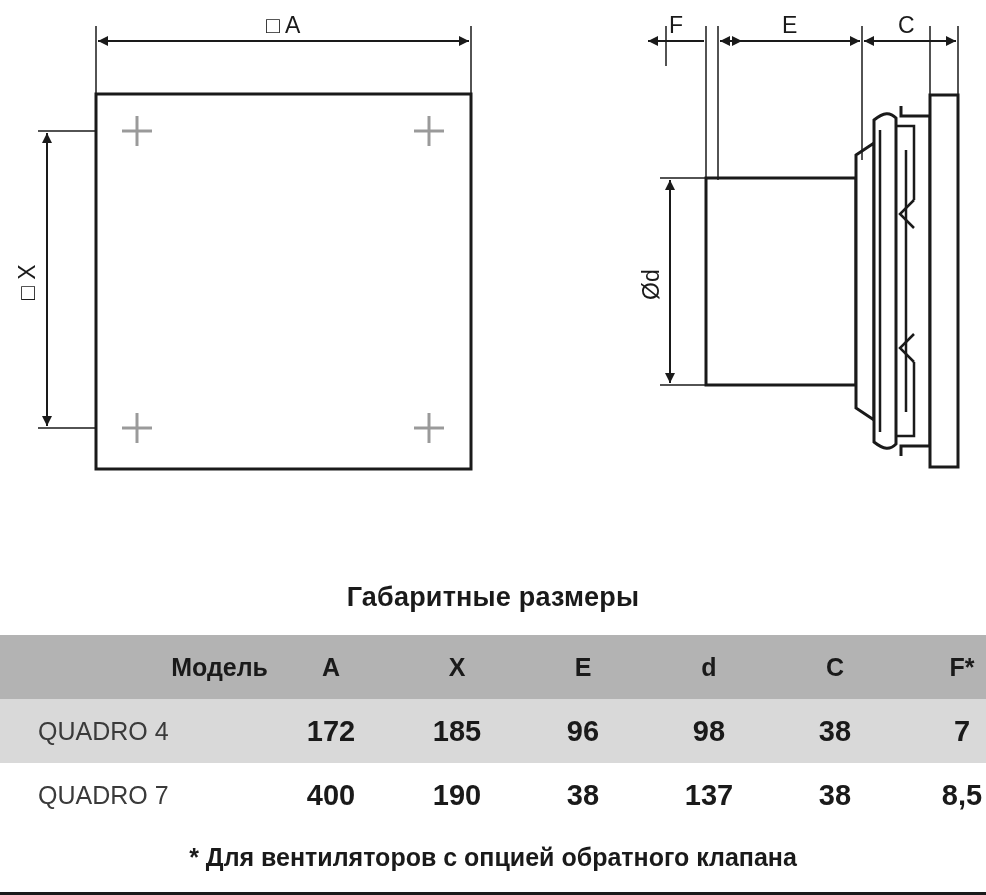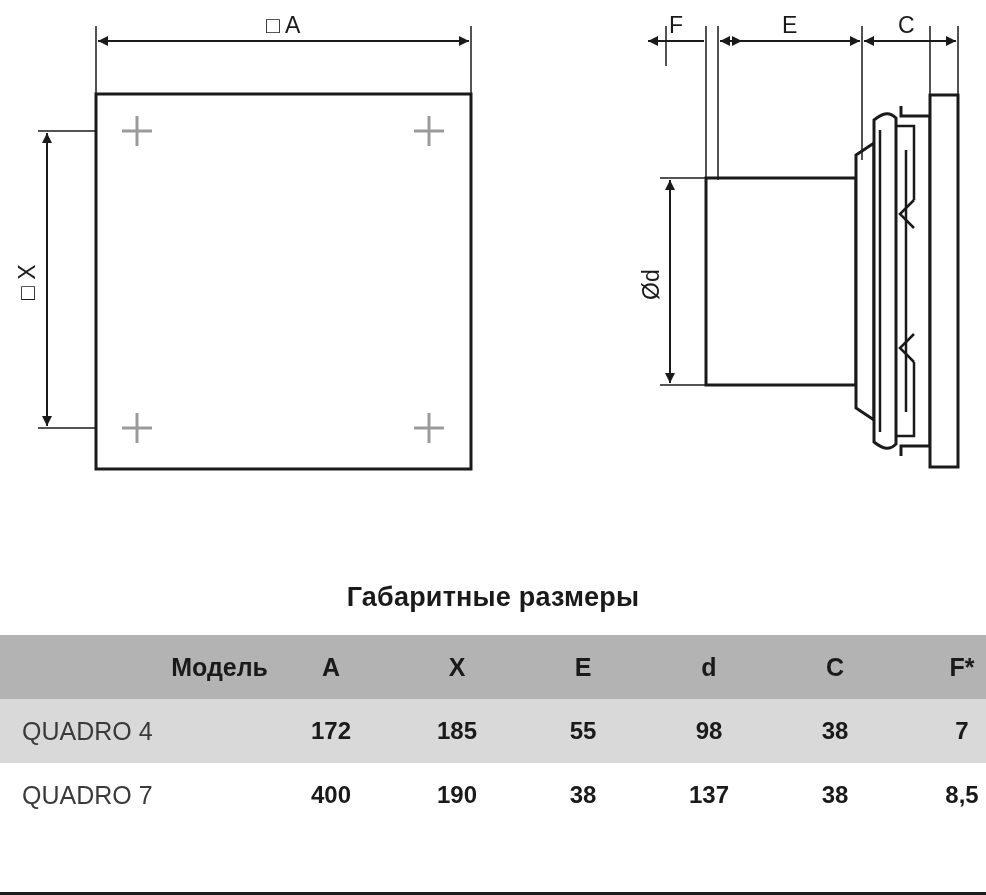--- a/index.html
+++ b/index.html
@@ -78,27 +78,27 @@
     padding-left: 40px;
   }
   table#dims tbody tr.alt {
     background: #d9d9d9;
   }
   table#dims tbody tr.plain {
     background: #ffffff;
   }
   table#dims tbody td.model-cell {
     text-align: left;
-    padding-left: 22px;
+    padding-left: 38px;
     font-size: 25px;
     font-weight: normal;
     color: #3a3a3a;
   }
   table#dims tbody td.val {
-    font-size: 24px;
+    font-size: 29px;
     font-weight: bold;
     color: #1a1a1a;
   }
   #footnote {
     text-align: center;
     font-size: 25px;
     font-weight: bold;
     color: #1a1a1a;
     margin-top: 16px;
   }
@@ -228,32 +228,33 @@
         <th style="width:126px;">d</th>
         <th style="width:126px;">C</th>
         <th style="width:128px;">F*</th>
       </tr>
     </thead>
     <tbody>
       <tr class="alt">
         <td class="model-cell">QUADRO 4</td>
         <td class="val">172</td>
         <td class="val">185</td>
-        <td class="val">55</td>
+        <td class="val">96</td>
         <td class="val">98</td>
         <td class="val">38</td>
         <td class="val">7</td>
       </tr>
       <tr class="plain">
         <td class="model-cell">QUADRO 7</td>
         <td class="val">400</td>
         <td class="val">190</td>
         <td class="val">38</td>
         <td class="val">137</td>
         <td class="val">38</td>
         <td class="val">8,5</td>
       </tr>
     </tbody>
   </table>
 
+  <div id="footnote">* Для вентиляторов с опцией обратного клапана</div>
 </div>
 
 <div id="bottom-rule"></div>
 
 </body></html>

